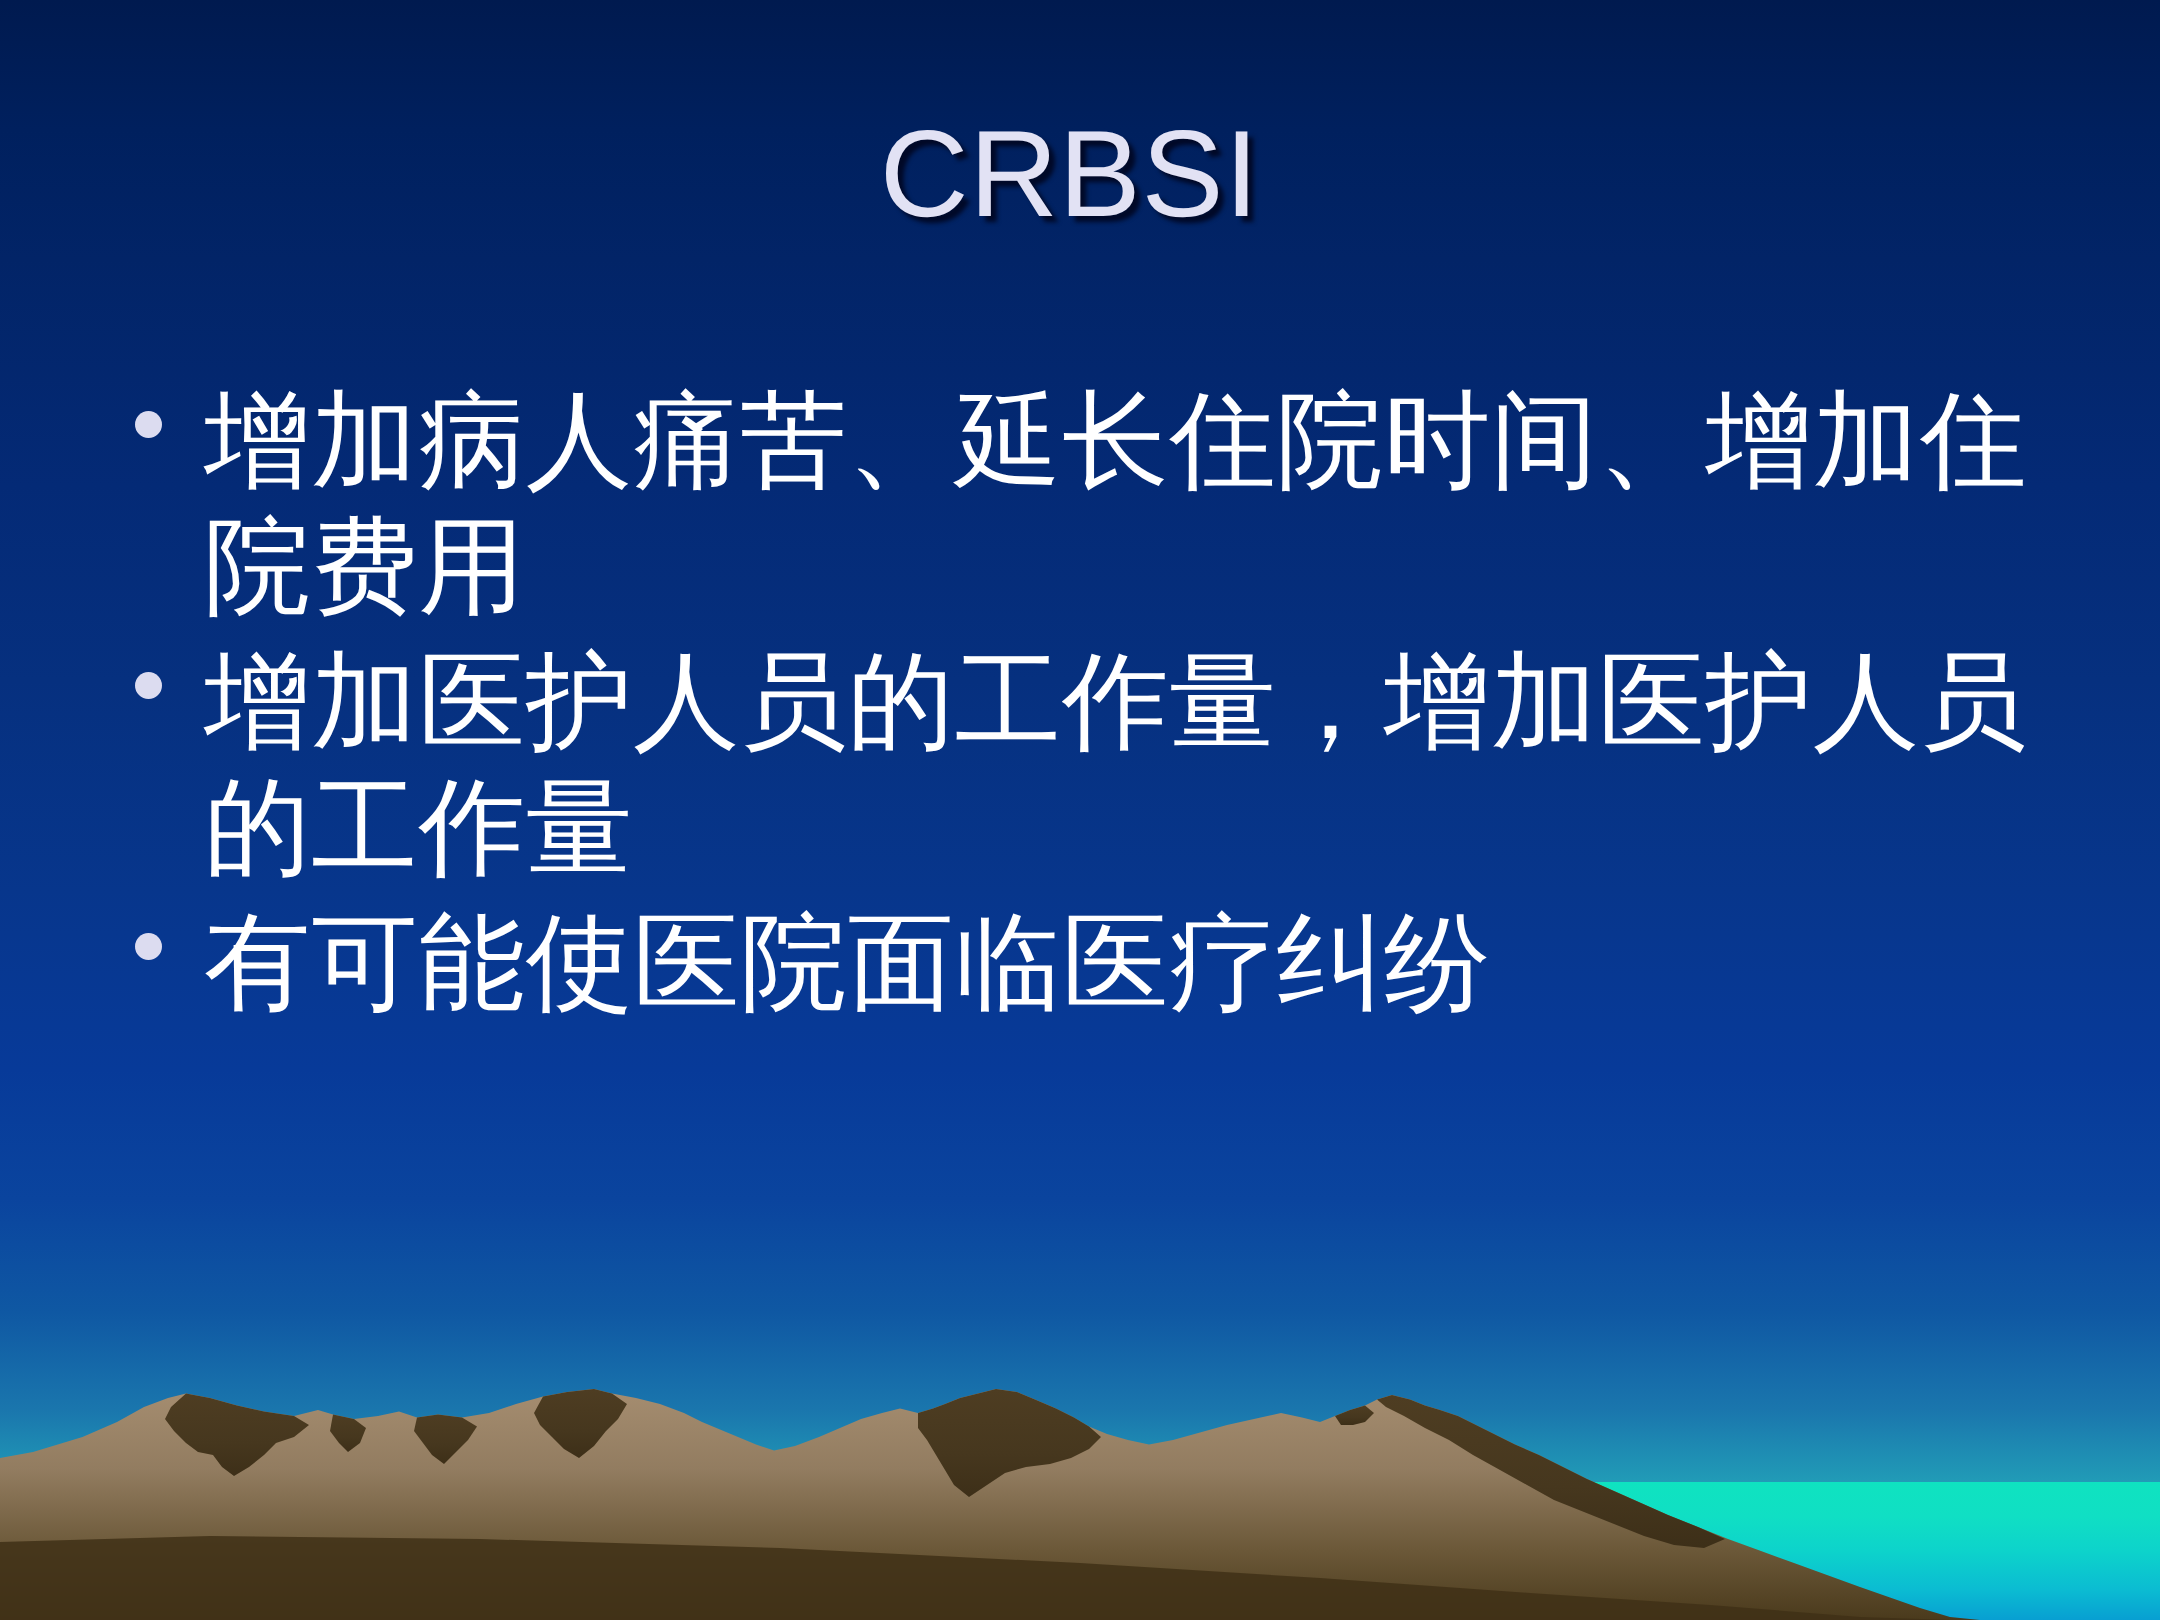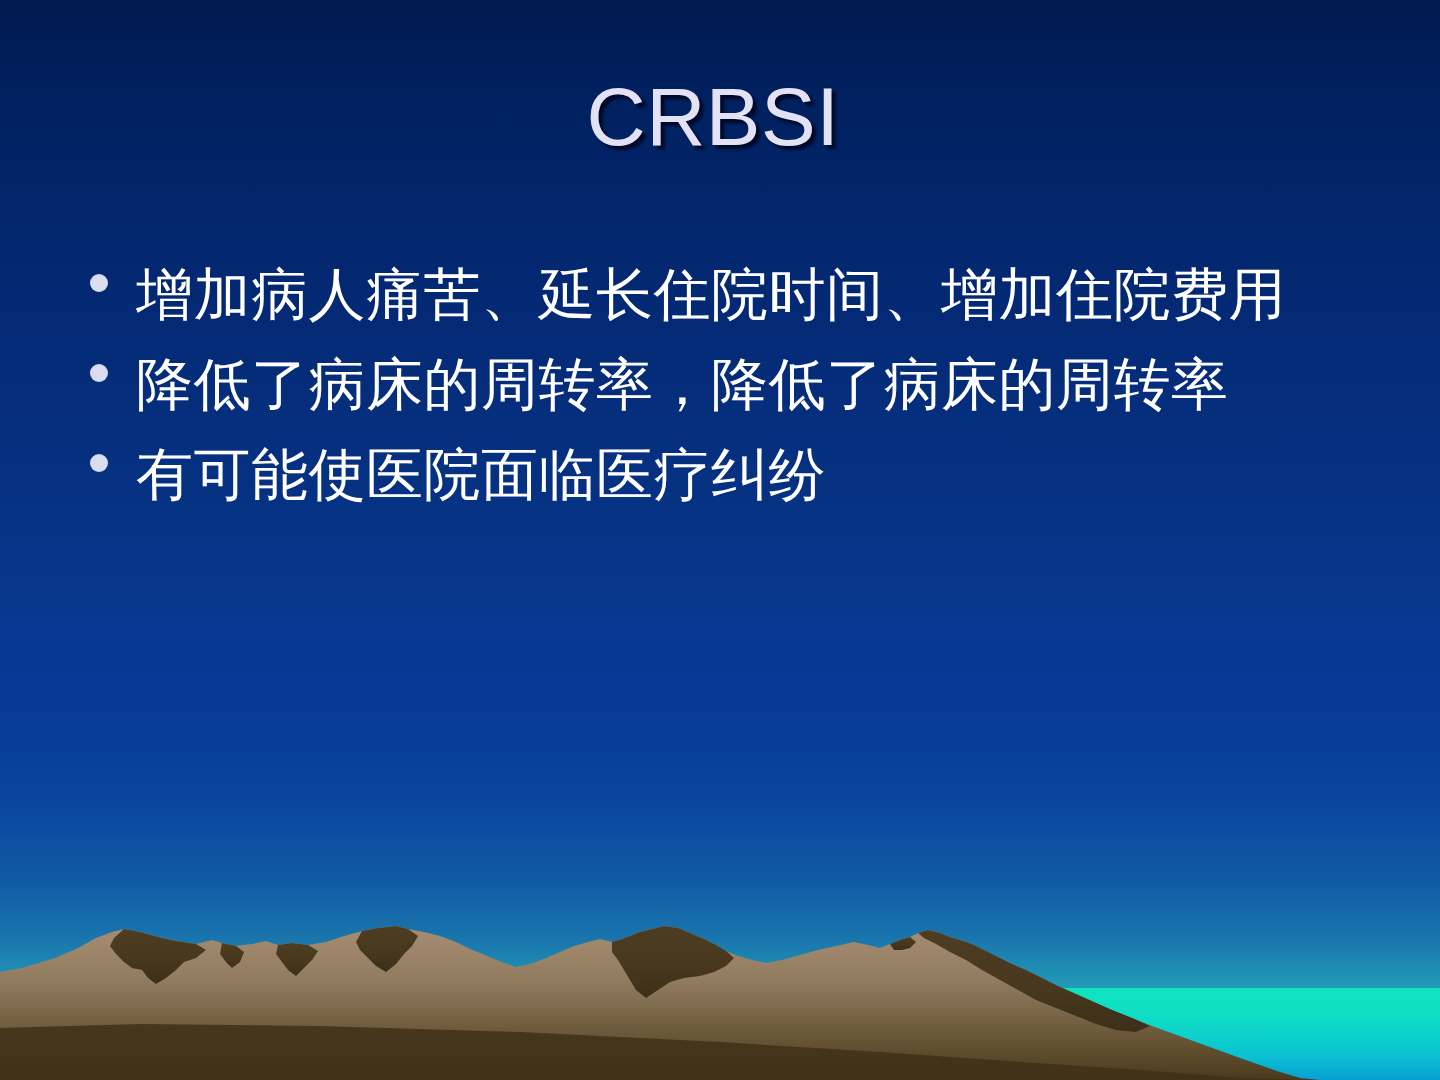--- a/index.html
+++ b/index.html
@@ -95,21 +95,21 @@
     margin-top: 22px;
     margin-right: 28px;
     margin-left: 12px;
     border-radius: 50%;
     background: #dcdcf0;
   }
 
   .bullet-text {
     flex: 1 1 auto;
     font-family: "DejaVu Serif", "Liberation Serif", serif;
-    font-size: 57px;
+    font-size: 71px;
     line-height: 84px;
     color: #ffffff;
     letter-spacing: 0.5px;
     word-break: break-all;
   }
 </style>
 </head>
 <body>
 
 <div class="slide">
@@ -176,21 +176,21 @@
 
   <div class="bullets">
 
     <div class="bullet-row">
       <span class="bullet-marker"></span>
       <span class="bullet-text">增加病人痛苦、延长住院时间、增加住院费用</span>
     </div>
 
     <div class="bullet-row">
       <span class="bullet-marker"></span>
-      <span class="bullet-text">降低了病床的周转率，降低了病床的周转率</span>
+      <span class="bullet-text">增加医护人员的工作量，增加医护人员的工作量</span>
     </div>
 
     <div class="bullet-row">
       <span class="bullet-marker"></span>
       <span class="bullet-text">有可能使医院面临医疗纠纷</span>
     </div>
 
   </div>
 
 </div>

